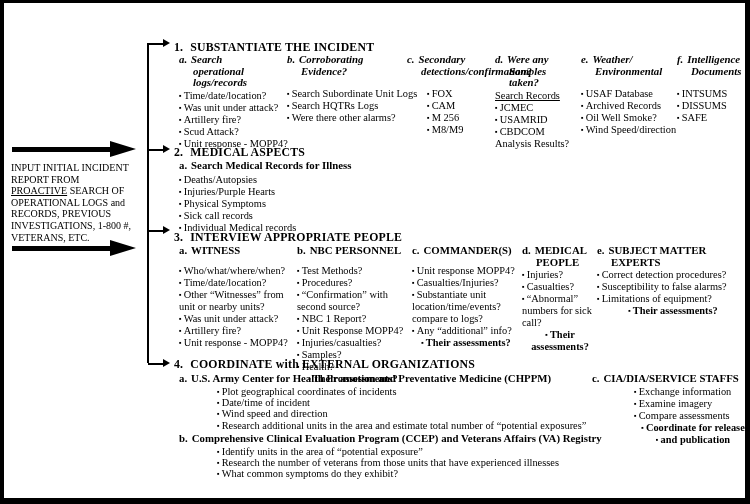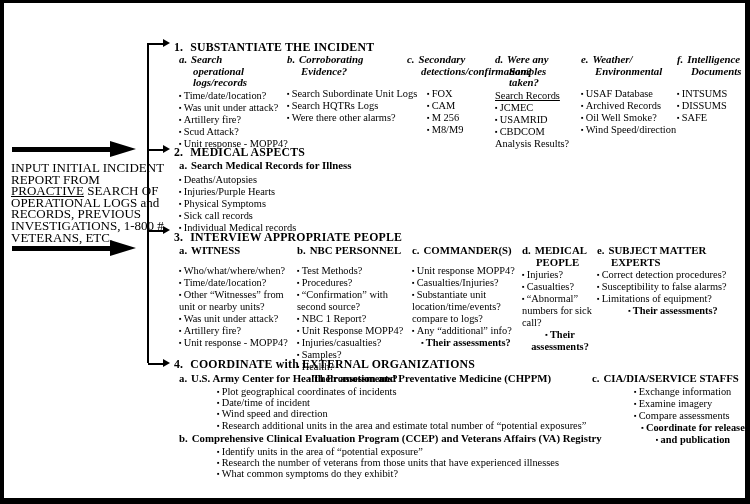--- a/index.html
+++ b/index.html
@@ -8,21 +8,21 @@
     background:#ffffff;border:solid #000;border-width:3px 5px 6px 4px;
     font-family:"Liberation Serif","DejaVu Serif",serif;color:#000;overflow:hidden;
   }
   
   .input-arrow{position:absolute;left:8px;width:124px;height:16px;}
   .arrow1{top:138px;}
   .arrow2{top:237px;}
   .input-arrow .bar{position:absolute;left:0;right:22px;top:6px;height:5px;background:#000;}
   .input-arrow .head{position:absolute;right:0;top:0;width:0;height:0;
     border-top:8px solid transparent;border-bottom:8px solid transparent;border-left:26px solid #000;}
-  .note{position:absolute;left:7px;top:159px;width:145px;font-size:13px;line-height:11.6px;}
+  .note{position:absolute;left:7px;top:159px;width:145px;font-size:10px;line-height:11.6px;}
   .note-line{white-space:nowrap;}
   .u-seg{text-decoration:underline;}
   
   .vline{position:absolute;left:143px;top:40px;width:2px;height:320px;background:#000;}
   .branch{position:absolute;left:144px;width:22px;height:9px;}
   .b1{top:36px}.b2{top:142px}.b3{top:223px}.b4{top:356px}
   .branch .line{position:absolute;left:0;right:6px;top:3.5px;height:2px;background:#000;}
   .branch .tip{position:absolute;right:0;top:0;width:0;height:0;
     border-top:4.5px solid transparent;border-bottom:4.5px solid transparent;border-left:7px solid #000;}
   

